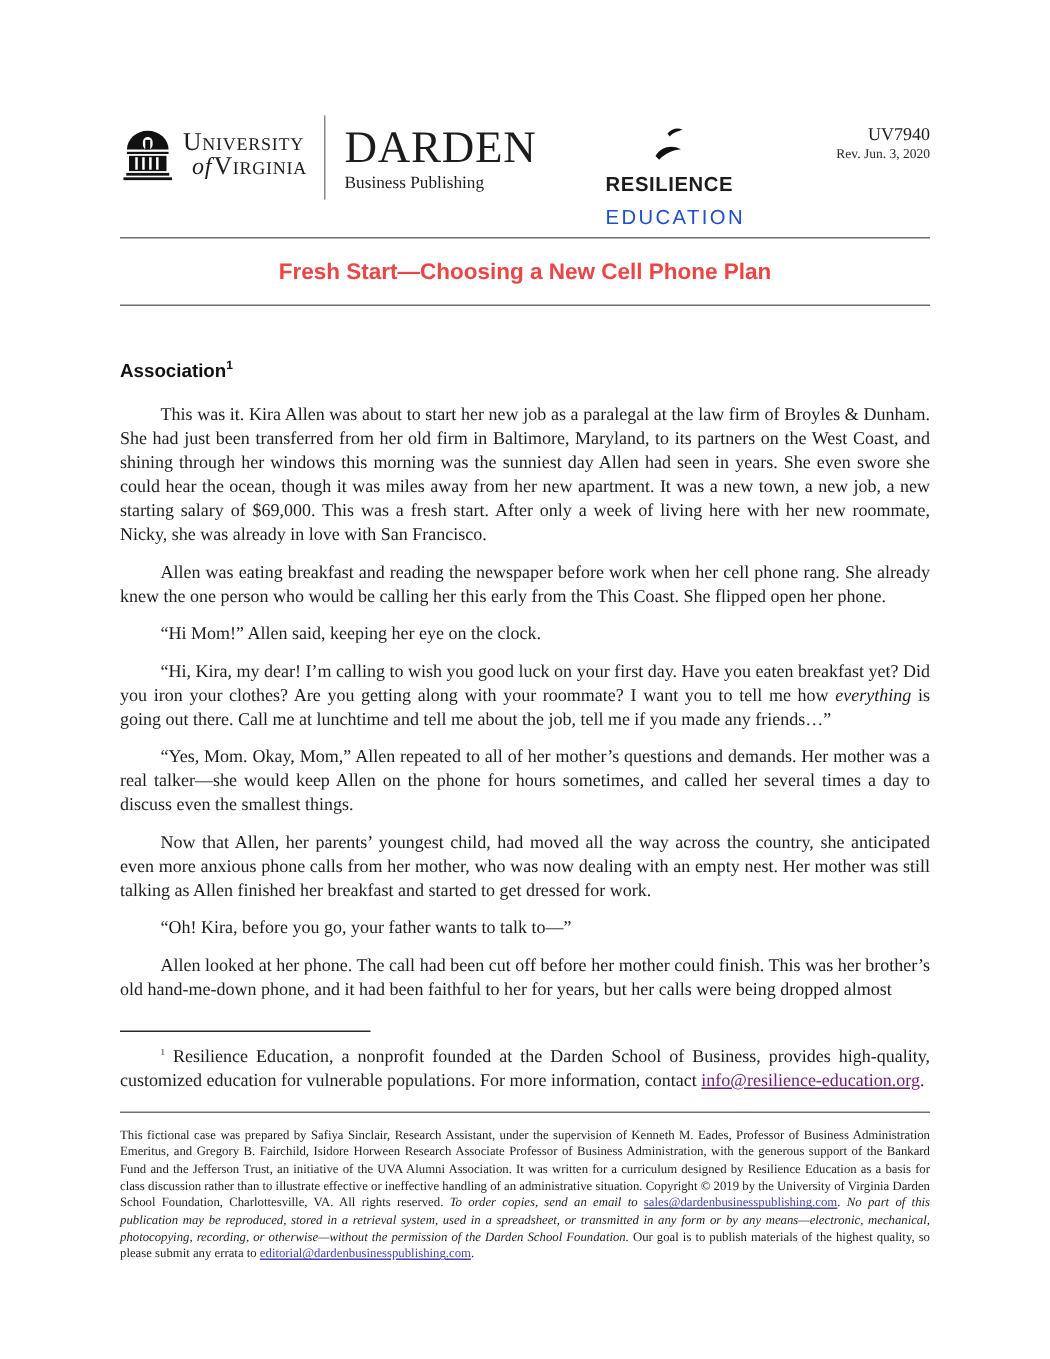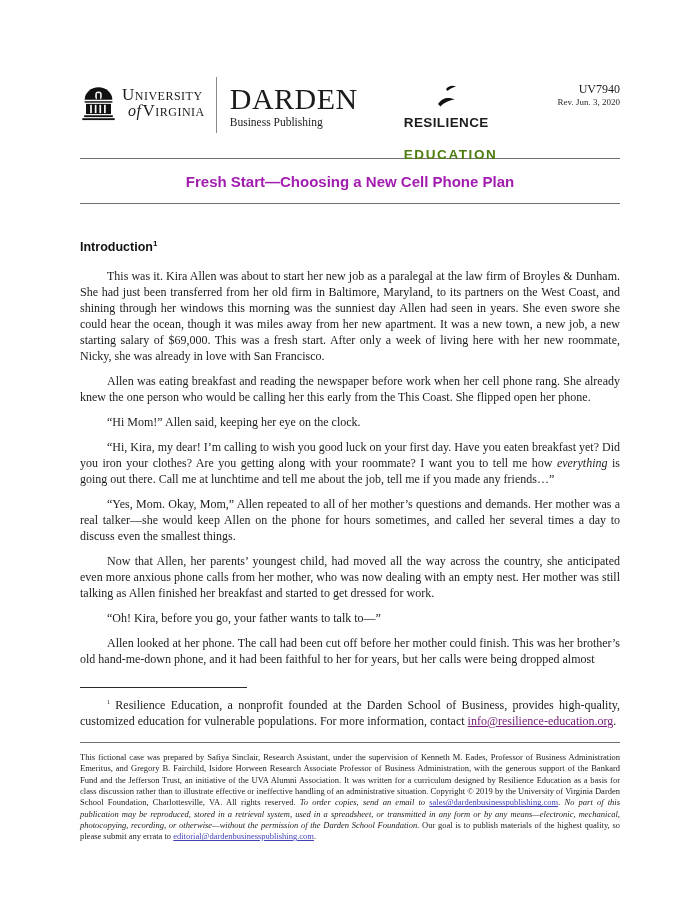--- a/index.html
+++ b/index.html
@@ -16,30 +16,30 @@
   .uva-line2 { font-size:17px; margin-top:-1px; padding-left:6px; }
   .uva-of { font-style:italic; font-size:16px; font-variant:normal; margin-right:1px; }
   .vdivider { width:1px; height:56px; background:#8a8a8a; margin:0 13px 0 11px; align-self:flex-start; margin-top:-7px; }
   .darden { line-height:1; }
   .darden-name { font-size:30px; letter-spacing:0.5px; }
   .darden-sub { font-size:11.5px; margin-top:3px; }
   .resilience { display:flex; align-items:center; margin-left:46px;flex-direction:column; }
   .birds { width:24px; height:32px; margin-right:4px; flex:0 0 auto; }
   .res-text { font-family:"Liberation Sans", sans-serif; line-height:1; }
   .res-1 { font-size:13.5px; font-weight:bold; letter-spacing:0.4px; }
-  .res-2 { font-size:13.5px; font-weight:bold; letter-spacing:1.6px; color:#4d7c0f; margin-top:18px; }
+  .res-2 { font-size:13.5px; font-weight:normal; letter-spacing:1.6px; color:#1d4ed8; margin-top:8px; }
   .docnum { margin-left:auto; text-align:right; line-height:1.25; align-self:flex-start; margin-top:-2px; }
   .docnum-id { font-size:12px; }
   .docnum-rev { font-size:9px; color:#2a2a2a; }
   
   .rule { border:none; border-top:1px solid #6f6f6f; margin:0 80px; height:0; }
   .rule-top { margin-top:28px; }
   .doc-title {
     margin:0; padding:14px 0 13px; text-align:center;
-    font-family:"Liberation Sans", sans-serif; font-weight:bold; font-size:15px; color:#a21caf;
+    font-family:"Liberation Sans", sans-serif; font-weight:bold; font-size:15px; color:#ef4444;
   }
   
   .body-area { margin:0 80px; }
   .intro-heading {
     font-family:"Liberation Sans", sans-serif; font-size:12.5px; font-weight:bold;
     margin:35px 0 14px 0; color:#111;
   }
   .intro-heading sup { font-size:8px; }
   .body-area p {
     font-size:12px; line-height:16px; text-align:justify; text-indent:27px;
@@ -106,21 +106,21 @@
       <div class="docnum-id">UV7940</div>
       <div class="docnum-rev">Rev. Jun. 3, 2020</div>
     </div>
   </div>
 
   <hr class="rule rule-top">
   <h1 class="doc-title">Fresh Start—Choosing a New Cell Phone Plan</h1>
   <hr class="rule">
 
   <div class="body-area">
-    <div class="intro-heading"><span>Introduction</span><sup>1</sup></div>
+    <div class="intro-heading"><span>Association</span><sup>1</sup></div>
 
     <p>This was it. Kira Allen was about to start her new job as a paralegal at the law firm of Broyles &amp; Dunham. She had just been transferred from her old firm in Baltimore, Maryland, to its partners on the West Coast, and shining through her windows this morning was the sunniest day Allen had seen in years. She even swore she could hear the ocean, though it was miles away from her new apartment. It was a new town, a new job, a new starting salary of $69,000. This was a fresh start. After only a week of living here with her new roommate, Nicky, she was already in love with San Francisco.</p>
     <p>Allen was eating breakfast and reading the newspaper before work when her cell phone rang. She already knew the one person who would be calling her this early from the This Coast. She flipped open her phone.</p>
     <p>“Hi Mom!” Allen said, keeping her eye on the clock.</p>
     <p><span>“Hi, Kira, my dear! I’m calling to wish you good luck on your first day. Have you eaten breakfast yet? Did you iron your clothes? Are you getting along with your roommate? I want you to tell me how </span><span class="ital">everything</span><span> is going out there. Call me at lunchtime and tell me about the job, tell me if you made any friends…”</span></p>
     <p>“Yes, Mom. Okay, Mom,” Allen repeated to all of her mother’s questions and demands. Her mother was a real talker—she would keep Allen on the phone for hours sometimes, and called her several times a day to discuss even the smallest things.</p>
     <p>Now that Allen, her parents’ youngest child, had moved all the way across the country, she anticipated even more anxious phone calls from her mother, who was now dealing with an empty nest. Her mother was still talking as Allen finished her breakfast and started to get dressed for work.</p>
     <p>“Oh! Kira, before you go, your father wants to talk to—”</p>
     <p>Allen looked at her phone. The call had been cut off before her mother could finish. This was her brother’s old hand-me-down phone, and it had been faithful to her for years, but her calls were being dropped almost</p>
 

